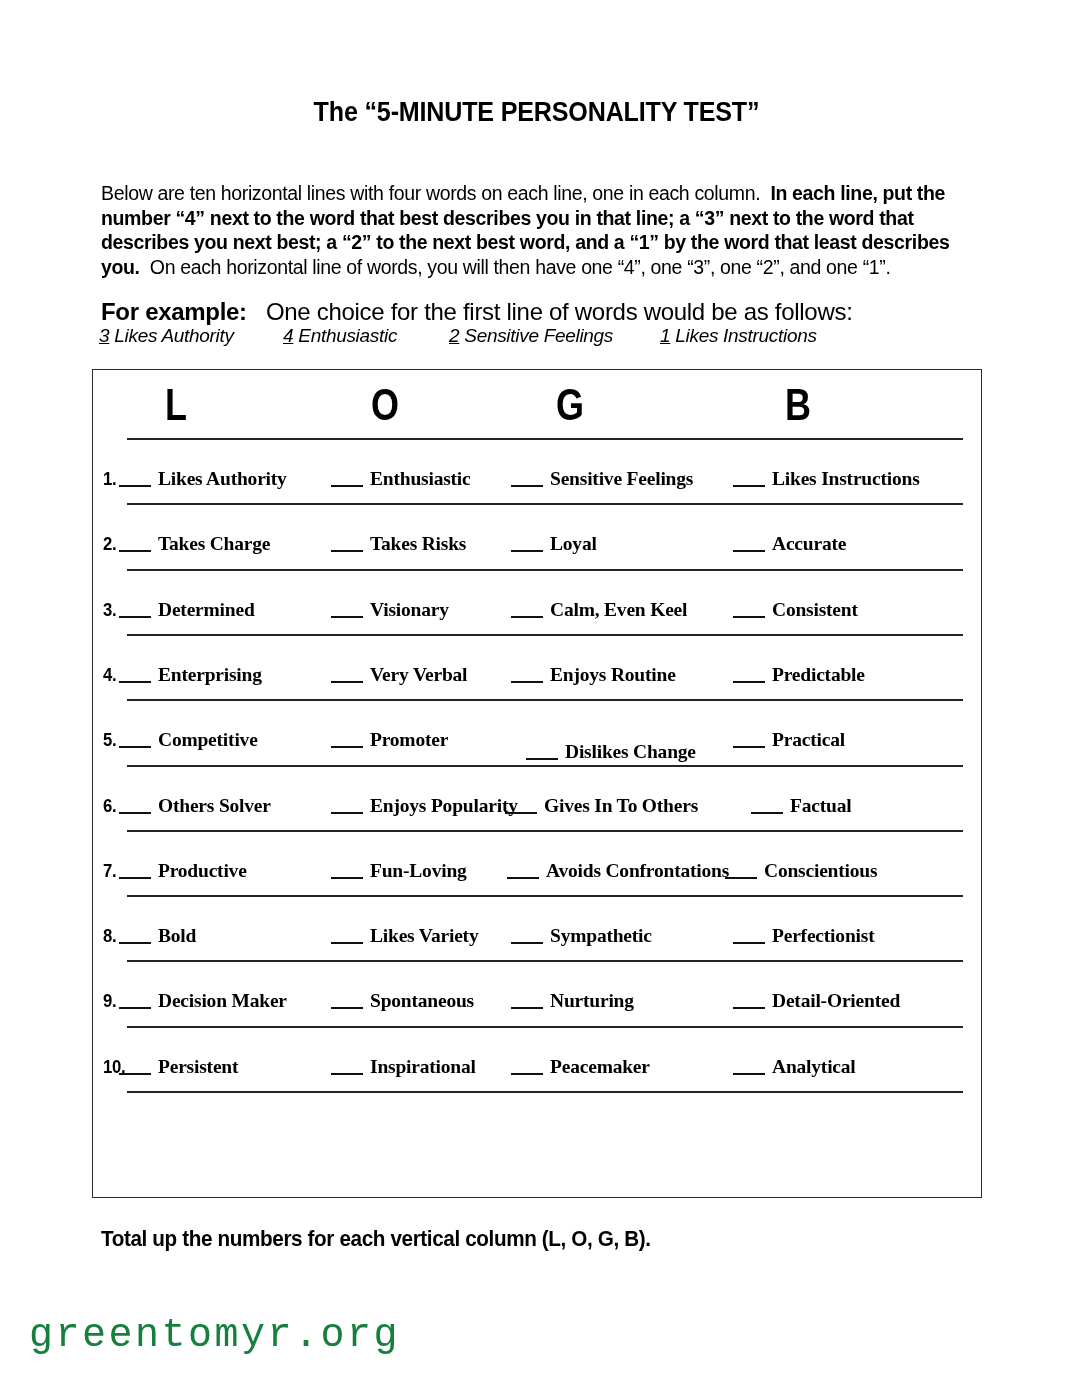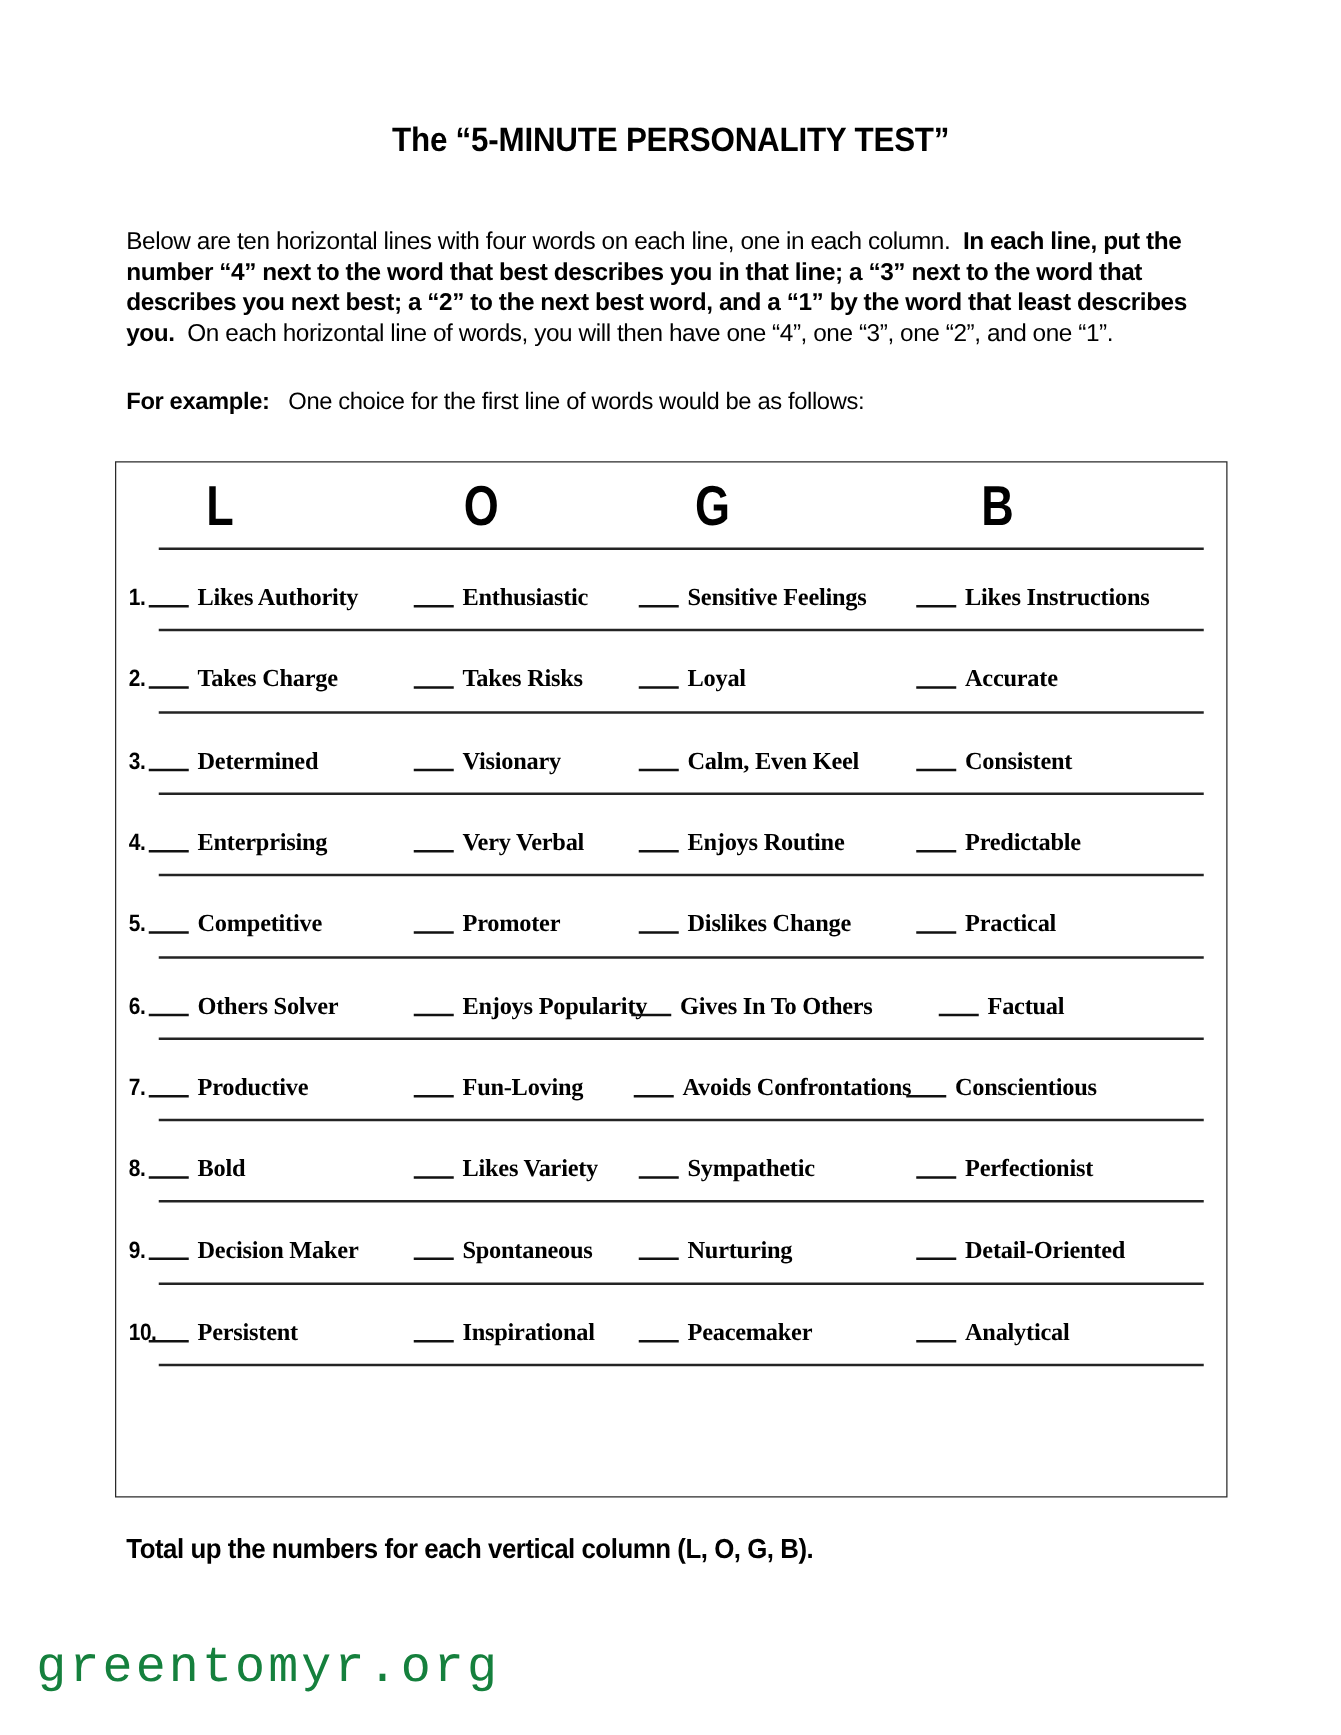--- a/index.html
+++ b/index.html
@@ -48,23 +48,23 @@
     line-height: 24.6px;
     letter-spacing: -0.35px;
     text-align: left;
   }
   .intro .bold { font-weight: bold; }
 
   
   .example-line {
     position: absolute;
     left: 101px;
-    top: 311px;
-    font-family: "Liberation Sans", sans-serif;
-    font-size: 19px;
+    top: 298px;
+    font-family: "Liberation Sans", sans-serif;
+    font-size: 24px;
     letter-spacing: -0.3px;
     white-space: nowrap;
   }
   .example-line .bold { font-weight: bold; }
 
   .example-answers {
     position: absolute;
     left: 99px;
     top: 325px;
     width: 880px;
@@ -227,20 +227,26 @@
     <span>Below are ten horizontal lines with four words on each line, one in each column.</span>
     <span>&nbsp;</span><span class="bold">In each line, put the number “4” next to the word that best describes you in that line; a “3” next to the word that describes you next best; a “2” to the next best word, and a “1” by the word that least describes you.</span>
     <span>&nbsp;</span><span>On each horizontal line of words, you will then have one “4”, one “3”, one “2”, and one “1”.</span>
   </div>
 
   <div class="example-line">
     <span class="bold">For example:</span>
     <span>&nbsp;&nbsp;</span><span>One choice for the first line of words would be as follows:</span>
   </div>
 
+  <div class="example-answers">
+    <span class="ex ex-0"><span class="num">3</span> <span>Likes Authority</span></span>
+    <span class="ex ex-1"><span class="num">4</span> <span>Enthusiastic</span></span>
+    <span class="ex ex-2"><span class="num">2</span> <span>Sensitive Feelings</span></span>
+    <span class="ex ex-3"><span class="num">1</span> <span>Likes Instructions</span></span>
+  </div>
 
   <div class="test-box">
 
     <div class="col-headers">
       <div class="col-head ch-0">L</div>
       <div class="col-head ch-1">O</div>
       <div class="col-head ch-2">G</div>
       <div class="col-head ch-3">B</div>
     </div>
 
@@ -283,21 +289,21 @@
           <div class="row-num">4.</div>
           <div class="cell" style="left: 26px;"><span class="blank"></span><span>Enterprising</span></div>
           <div class="cell" style="left: 238px;"><span class="blank"></span><span>Very Verbal</span></div>
           <div class="cell" style="left: 418px;"><span class="blank"></span><span>Enjoys Routine</span></div>
           <div class="cell" style="left: 640px;"><span class="blank"></span><span>Predictable</span></div>
         </div>
         <div class="test-row" style="top: 359.2px;">
           <div class="row-num">5.</div>
           <div class="cell" style="left: 26px;"><span class="blank"></span><span>Competitive</span></div>
           <div class="cell" style="left: 238px;"><span class="blank"></span><span>Promoter</span></div>
-          <div class="cell" style="left: 418px;"><span class="blank"></span><span>Dislikes Change</span></div>
+          <div class="cell" style="left: 433px; margin-top: 12px;"><span class="blank"></span><span>Dislikes Change</span></div>
           <div class="cell" style="left: 640px;"><span class="blank"></span><span>Practical</span></div>
         </div>
         <div class="test-row" style="top: 424.5px;">
           <div class="row-num">6.</div>
           <div class="cell" style="left: 26px;"><span class="blank"></span><span>Others Solver</span></div>
           <div class="cell" style="left: 238px;"><span class="blank"></span><span>Enjoys Popularity</span></div>
           <div class="cell" style="left: 412px;"><span class="blank"></span><span>Gives In To Others</span></div>
           <div class="cell" style="left: 658px;"><span class="blank"></span><span>Factual</span></div>
         </div>
         <div class="test-row" style="top: 489.8px;">

